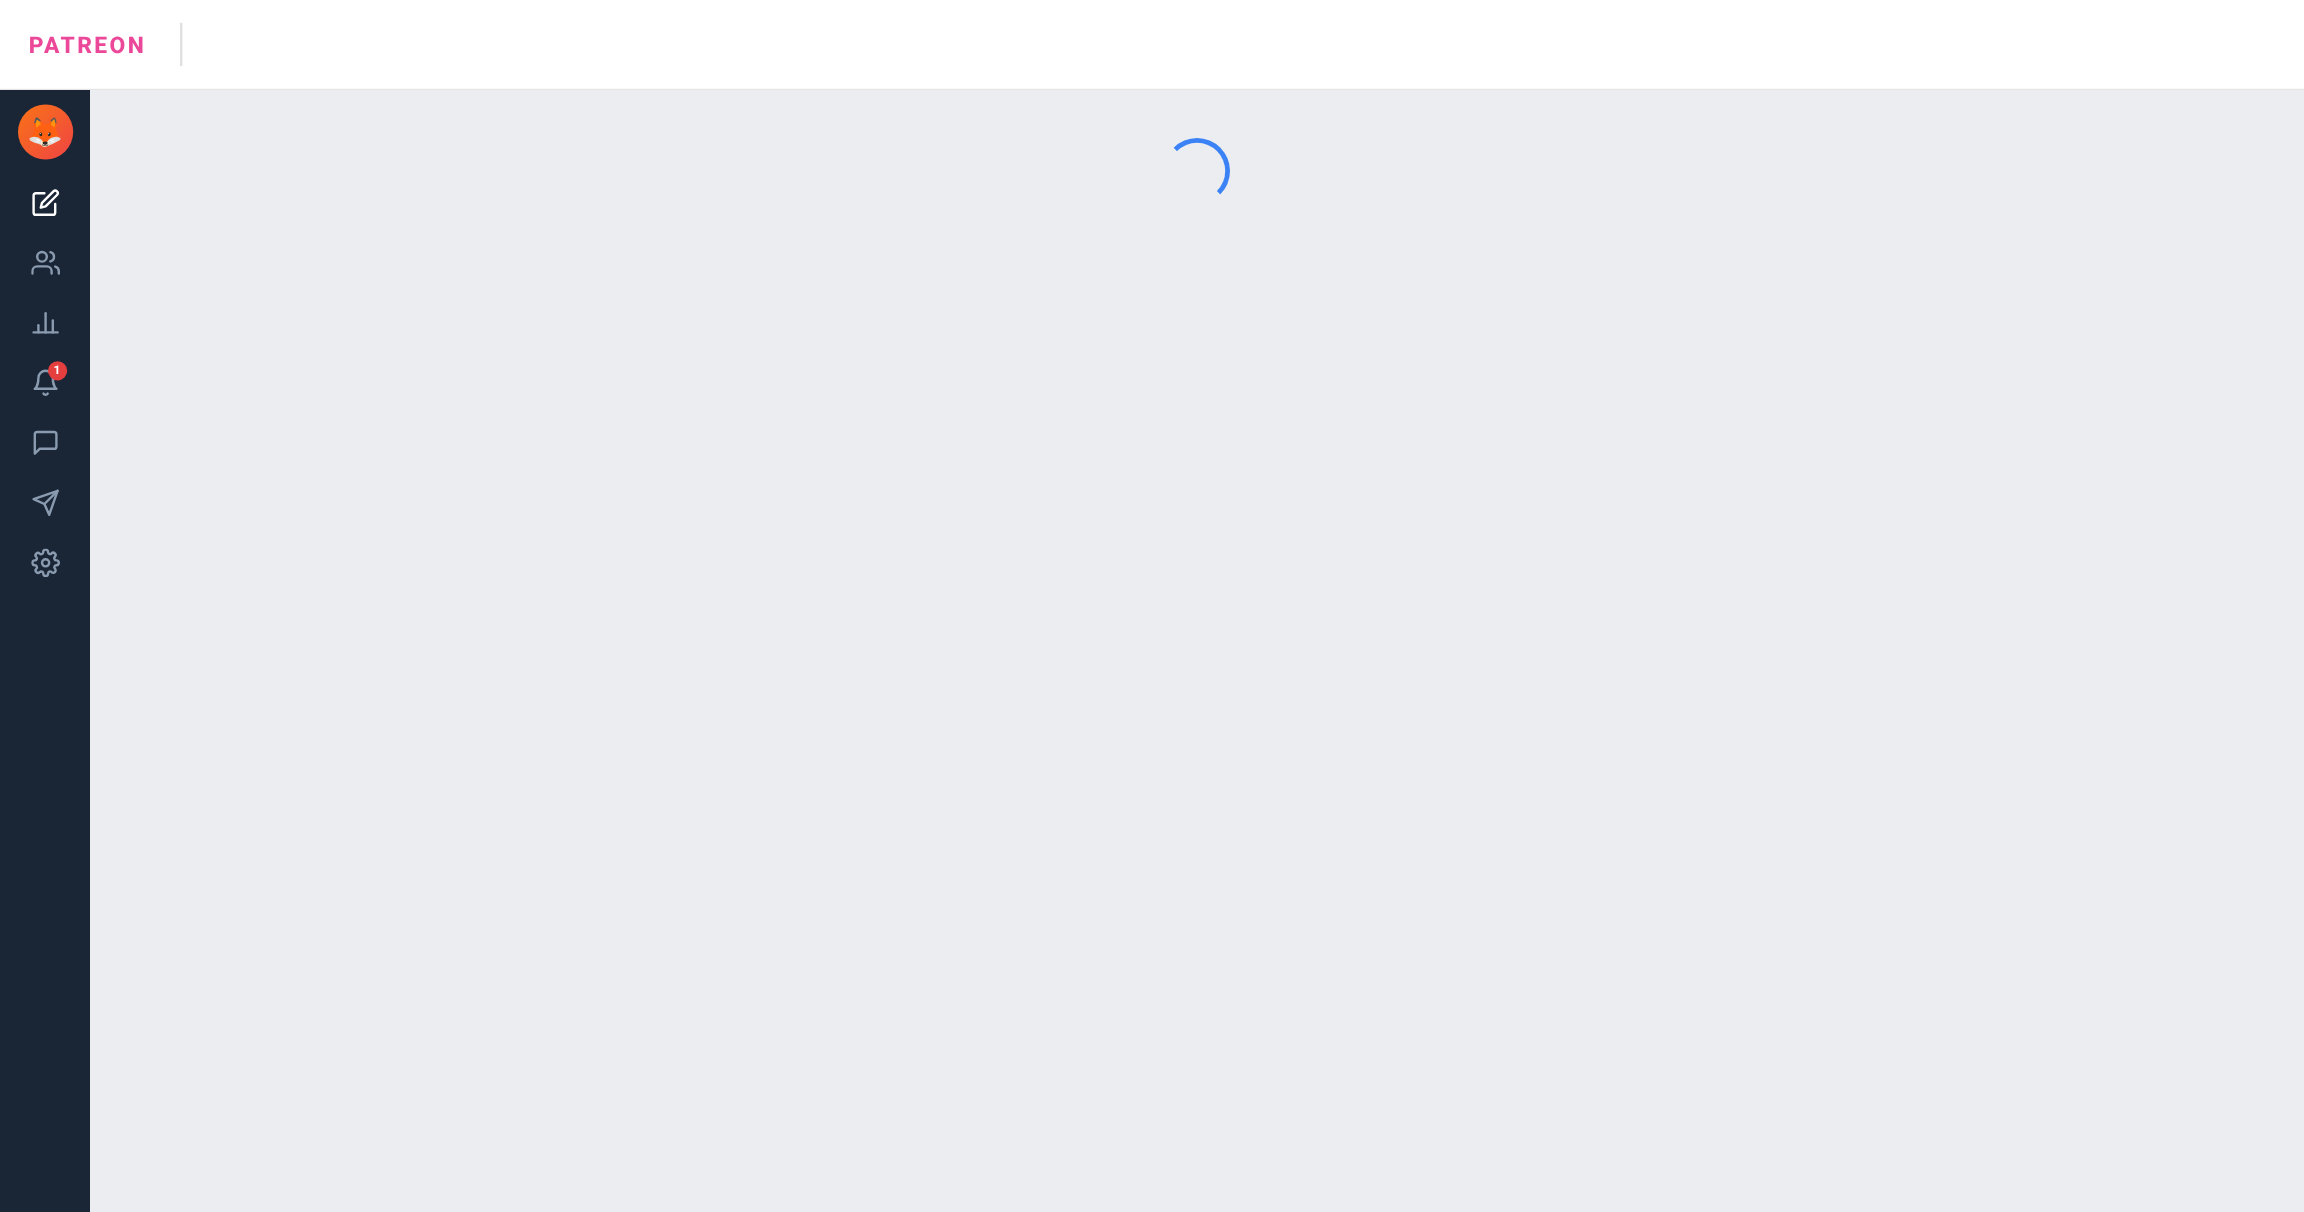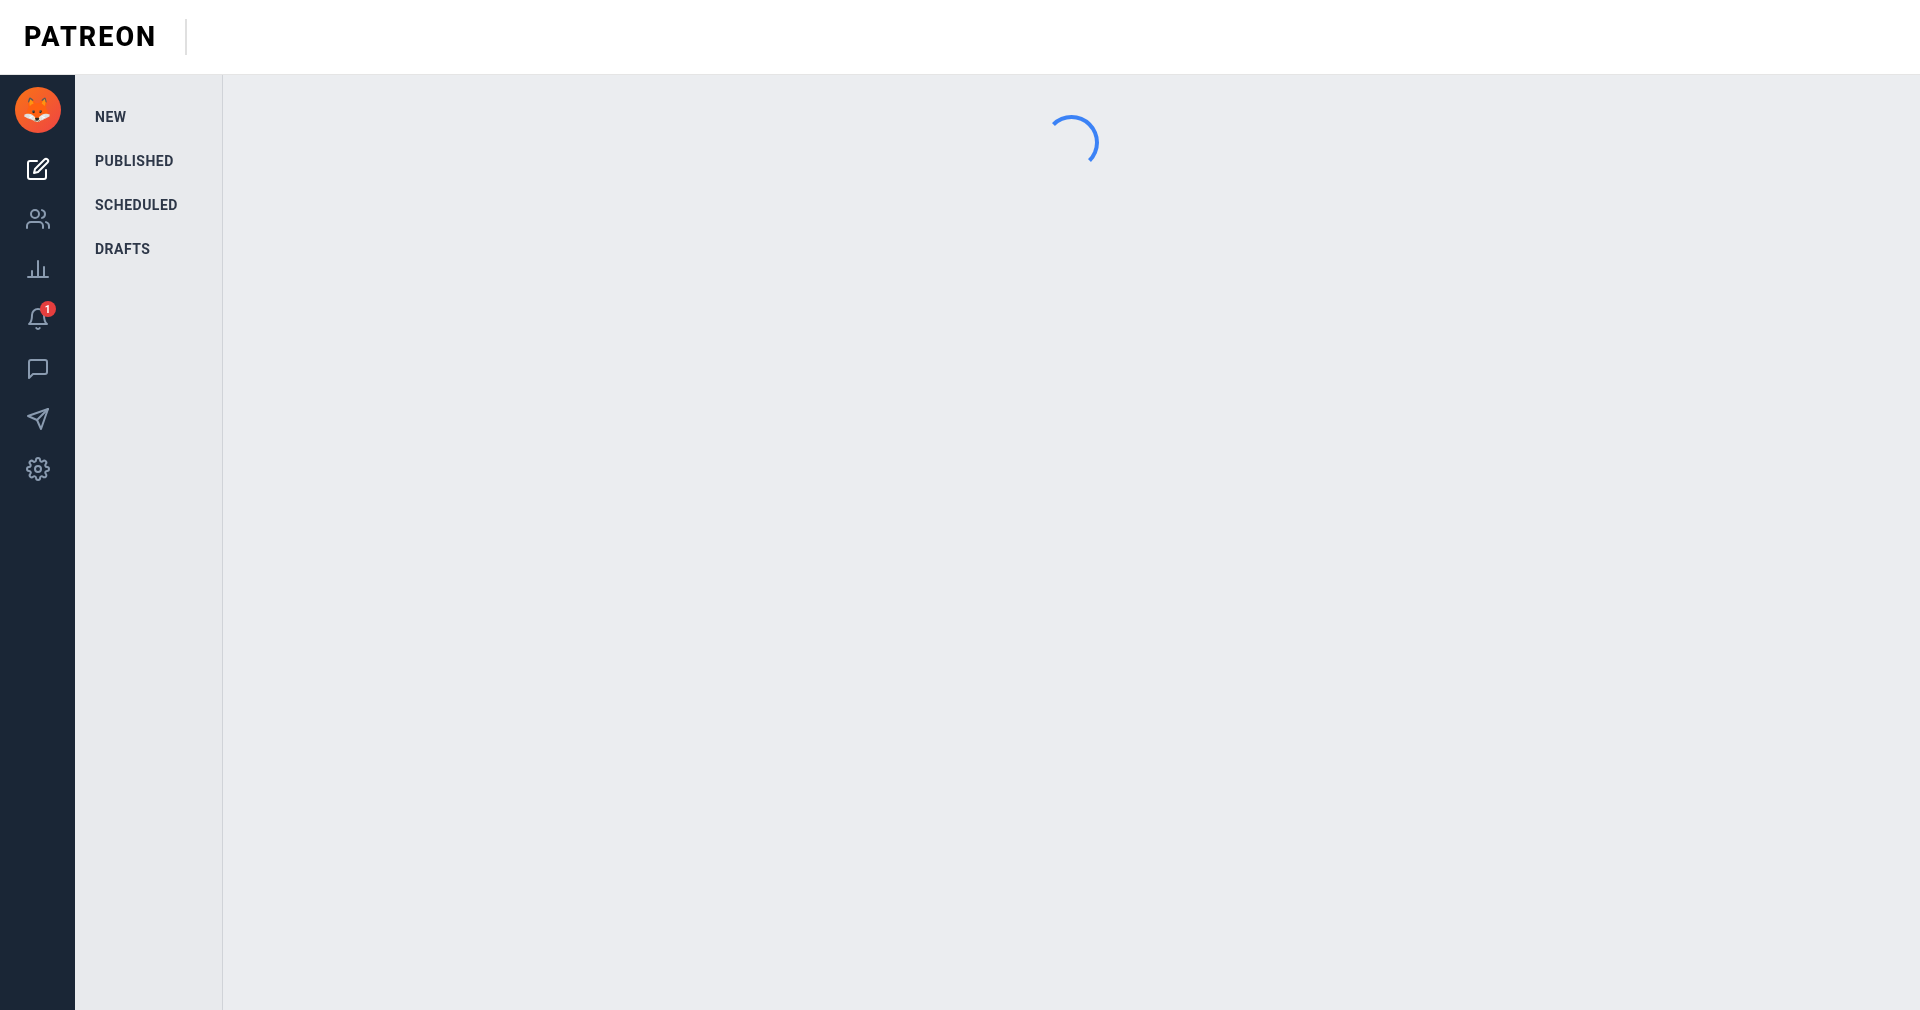--- a/index.html
+++ b/index.html
@@ -33,24 +33,24 @@
       gap: 16px;
     }
 
     .patreon-logo {
       display: flex;
       align-items: center;
       gap: 8px;
     }
 
     .patreon-logo-text {
-      font-size: 27px;
+      font-size: 19px;
       font-weight: 800;
       letter-spacing: 2px;
-      color: #000000;
+      color: #ec4899;
       text-transform: uppercase;
       text-align: center;
     }
 
     .logo-divider {
       width: 2px;
       height: 36px;
       background: #e0e0e0;
       margin-left: 12px;
     }
@@ -278,24 +278,18 @@
     </div>
 
     <div class="sidebar-icon-item">
       <svg viewBox="0 0 24 24" fill="none" stroke="currentColor" stroke-width="2" stroke-linecap="round" stroke-linejoin="round">
         <circle cx="12" cy="12" r="3"></circle>
         <path d="M19.4 15a1.65 1.65 0 00.33 1.82l.06.06a2 2 0 010 2.83 2 2 0 01-2.83 0l-.06-.06a1.65 1.65 0 00-1.82-.33 1.65 1.65 0 00-1 1.51V21a2 2 0 01-4 0v-.09A1.65 1.65 0 009 19.4a1.65 1.65 0 00-1.82.33l-.06.06a2 2 0 01-2.83-2.83l.06-.06A1.65 1.65 0 004.68 15a1.65 1.65 0 00-1.51-1H3a2 2 0 010-4h.09A1.65 1.65 0 004.6 9a1.65 1.65 0 00-.33-1.82l-.06-.06a2 2 0 012.83-2.83l.06.06A1.65 1.65 0 009 4.68a1.65 1.65 0 001-1.51V3a2 2 0 014 0v.09a1.65 1.65 0 001 1.51 1.65 1.65 0 001.82-.33l.06-.06a2 2 0 012.83 2.83l-.06.06A1.65 1.65 0 0019.4 9a1.65 1.65 0 001.51 1H21a2 2 0 010 4h-.09a1.65 1.65 0 00-1.51 1z"></path>
       </svg>
     </div>
   </div>
 
-  <div class="secondary-sidebar">
-    <div class="secondary-sidebar-item">NEW</div>
-    <div class="secondary-sidebar-item">PUBLISHED</div>
-    <div class="secondary-sidebar-item">SCHEDULED</div>
-    <div class="secondary-sidebar-item">DRAFTS</div>
-  </div>
 
   <div class="main-content">
     <div class="loading-spinner"></div>
   </div>
 
 </div>
 
 </body></html>

